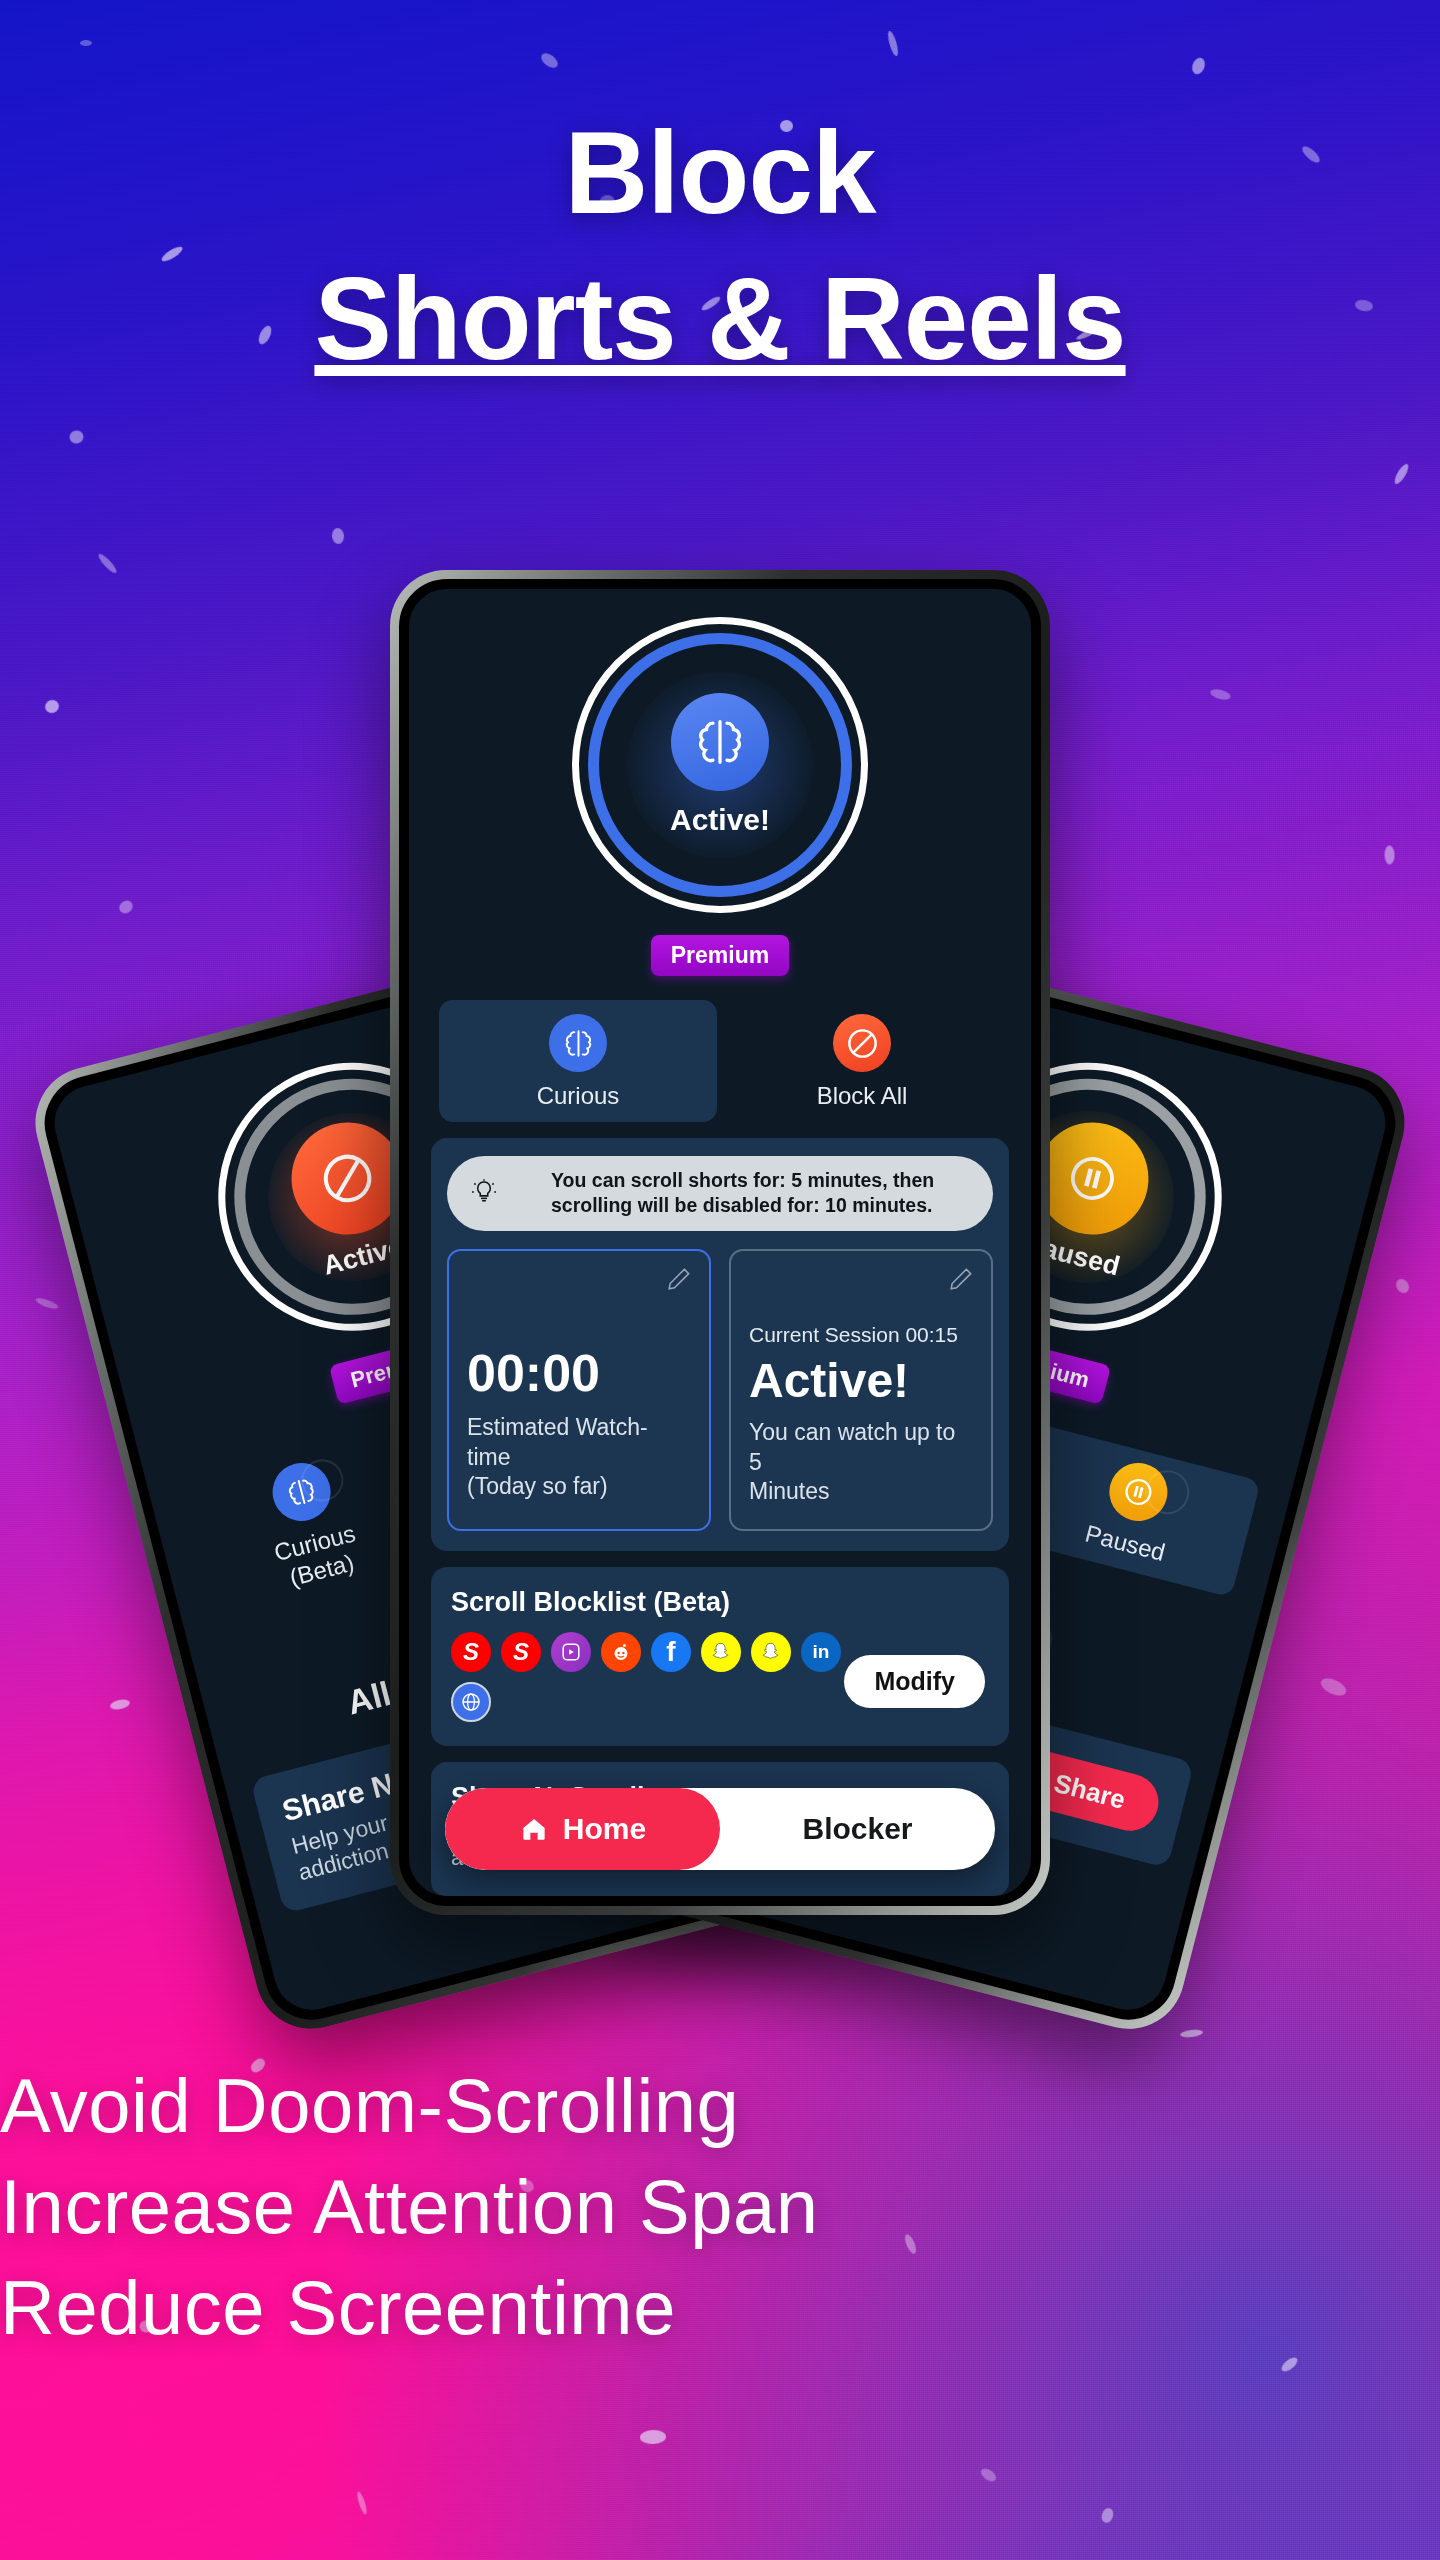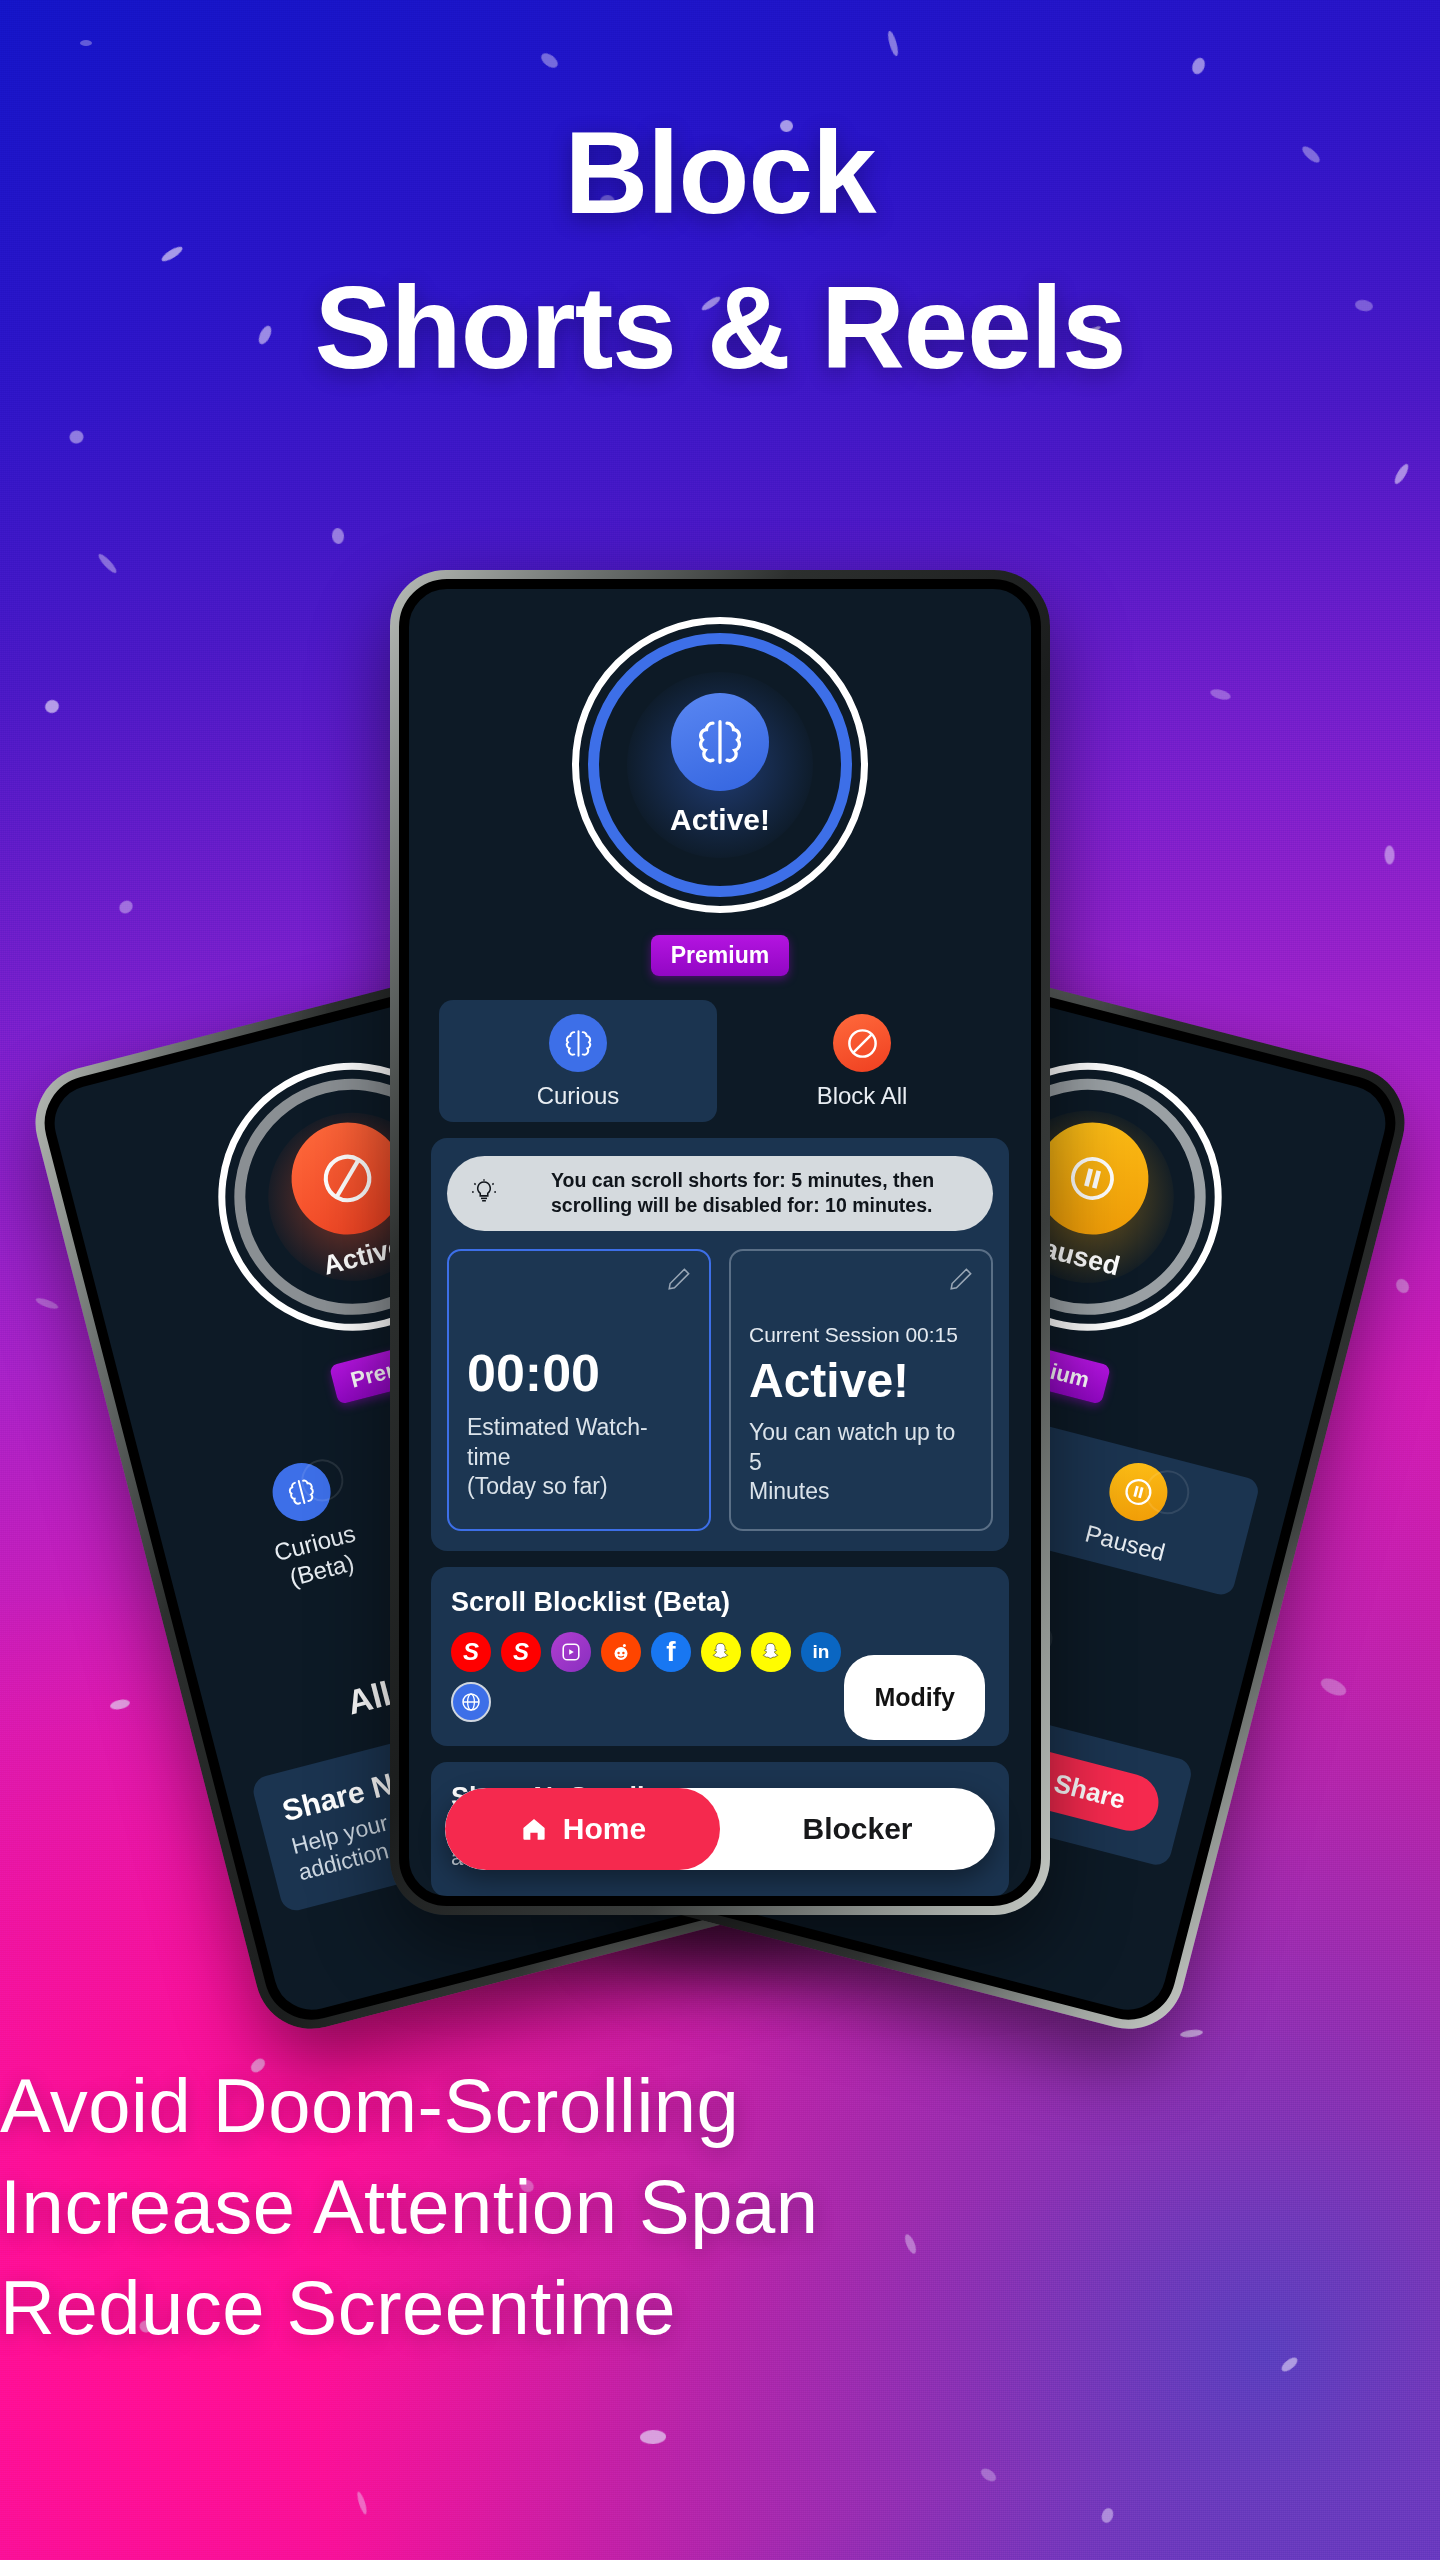--- a/index.html
+++ b/index.html
@@ -36,21 +36,21 @@
   }
 
   
   .headline {
     position:absolute; top:115px; left:0; width:1440px;
     text-align:center; color:#fff;
     font-weight:800; letter-spacing:-1px;
     text-shadow:0 6px 22px rgba(0,0,0,0.30);
   }
   .headline .l1 { font-size:116px; line-height:1.0; display:block; }
-  .headline .l2 { font-size:116px; line-height:1.12; display:block; margin-top:33px;}
+  .headline .l2 { font-size:116px; line-height:1.12; display:block; margin-top:24px;text-decoration:underline;}
 
   
   .tagline {
     position:absolute; top:2055px; left:0; width:1440px;
     text-align:left; color:#fff; font-weight:400;
     letter-spacing:0.5px; text-shadow:0 5px 20px rgba(0,0,0,0.25);
   }
   .tagline div { font-size:76px; line-height:1.33; }
 
   
@@ -485,21 +485,21 @@
               <span style="color:#fff;font-weight:700;font-size:19px;">in</span>
               </div>
             <div class="appicon" style="width:40px;height:40px;background:#3d6fe8;border:2px solid #cfd6e0;">
               <svg width="24" height="24" viewBox="0 0 24 24">
                 <circle cx="12" cy="12" r="8" fill="none" stroke="#fff" stroke-width="1.5"></circle>
                 <ellipse cx="12" cy="12" rx="3.4" ry="8" fill="none" stroke="#fff" stroke-width="1.3"></ellipse>
                 <line x1="4" y1="12" x2="20" y2="12" stroke="#fff" stroke-width="1.3"></line>
               </svg>
               </div>
           </div>
-          <div class="modify" style="position:absolute;right:24px;top:88px;font-size:25px;padding:28px 30px;">Modify</div>
+          <div class="modify" style="position:absolute;right:24px;top:88px;font-size:25px;padding:12px 30px;">Modify</div>
         </div>
 
         <div class="section" style="margin-top:16px;padding:20px 20px 26px;position:relative;">
           <div style="font-size:27px;font-weight:700;">Share NoScroll</div>
           <div style="font-size:22px;color:#cfd9e3;margin-top:6px;">Help your loved ones conquer</div>
           <div style="font-size:22px;color:#cfd9e3;">addiction</div>
           <div class="sharebtn" style="position:absolute;right:24px;top:42px;font-size:25px;padding:12px 30px;">
             <svg width="22" height="22" viewBox="0 0 24 24">
               <circle cx="17.5" cy="5.5" r="2.3" fill="#fff"></circle>
               <circle cx="6" cy="12" r="2.3" fill="#fff"></circle>

